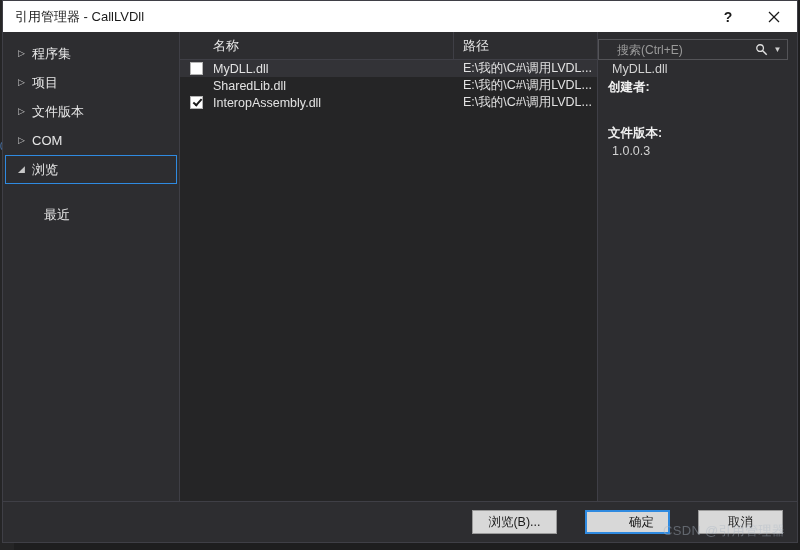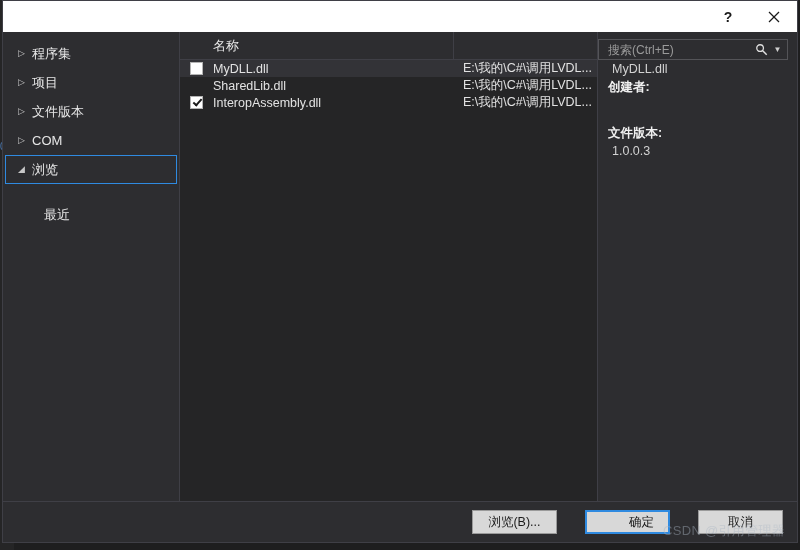--- a/index.html
+++ b/index.html
@@ -273,21 +273,21 @@
     align-items: center;
   }
   .search-input {
     flex: 1 1 auto;
     background: transparent;
     border: none;
     outline: none;
     color: #9a9a9a;
     font-size: 12px;
     font-family: "Liberation Sans", sans-serif;
-    padding-left: 9px;
+    padding-left: 18px;
     min-width: 0;
   }
   .search-input::placeholder { color: #9a9a9a; opacity: 1; }
   .search-icon {
     flex: 0 0 20px;
     display: flex;
     align-items: center;
     justify-content: center;
     color: #e0e0e0;
   }
@@ -348,20 +348,21 @@
 <body>
 
 <div class="desktop">
   <div class="bg-stripe" style="top:0;height:550px;"></div>
   <div class="bg-artifact">01</div>
 </div>
 
 <div class="dialog">
 
   <div class="titlebar">
+    <div class="title-text">引用管理器 - CallLVDll</div>
     <div class="title-btns">
       <div class="title-btn help">
         <span>?</span>
       </div>
       <div class="title-btn">
         <svg width="12" height="12" viewBox="0 0 12 12">
           <line x1="1" y1="1" x2="11" y2="11" stroke="#1a1a1a" stroke-width="1.2"></line>
           <line x1="11" y1="1" x2="1" y2="11" stroke="#1a1a1a" stroke-width="1.2"></line>
         </svg>
       </div>
@@ -403,20 +404,21 @@
 
           <span>最近</span>
         </div>
 
       </div>
 
       <div class="list-panel">
 
         <div class="list-head">
           <div class="col-name">名称</div>
+          <div class="col-path">路径</div>
         </div>
 
         <div class="list-rows">
 
           <div class="row selected">
             <div class="row-check">
               <span class="cb"></span>
             </div>
             <div class="row-name">MyDLL.dll</div>
             <div class="row-path">E:\我的\C#\调用LVDL...</div>

